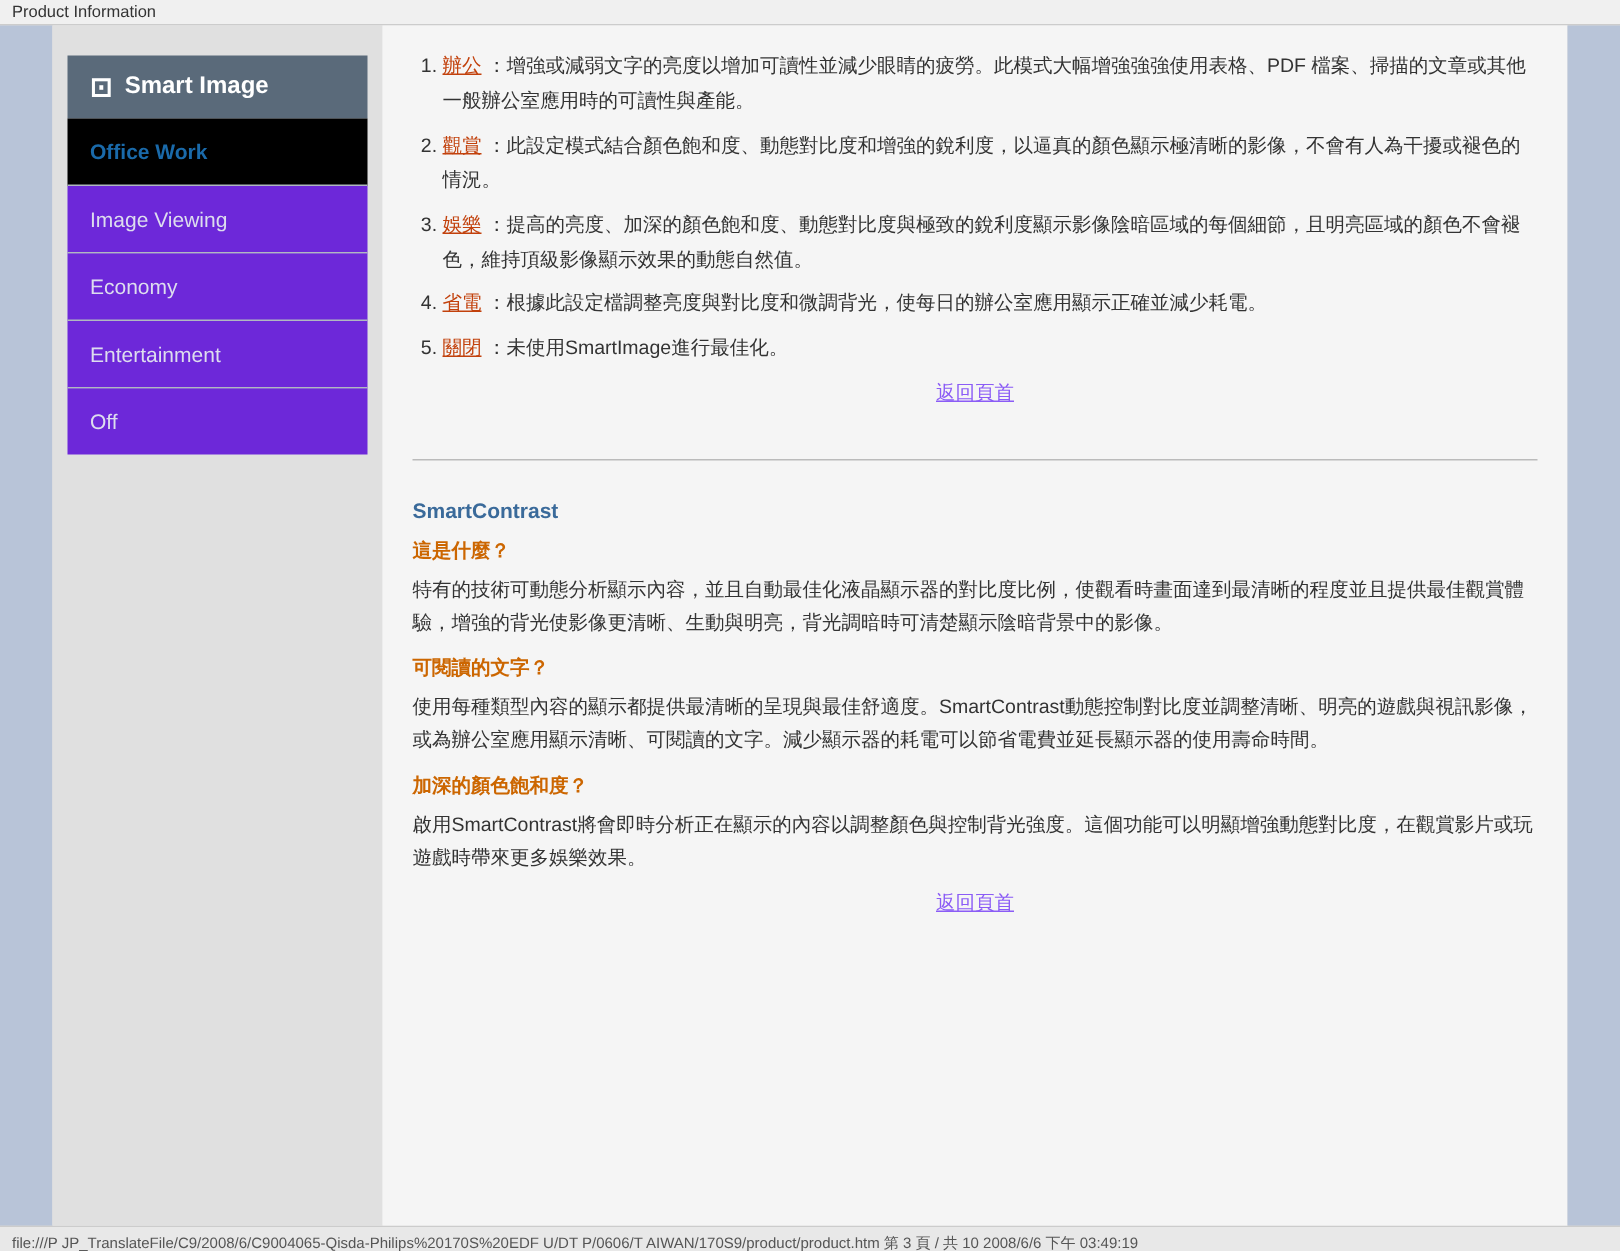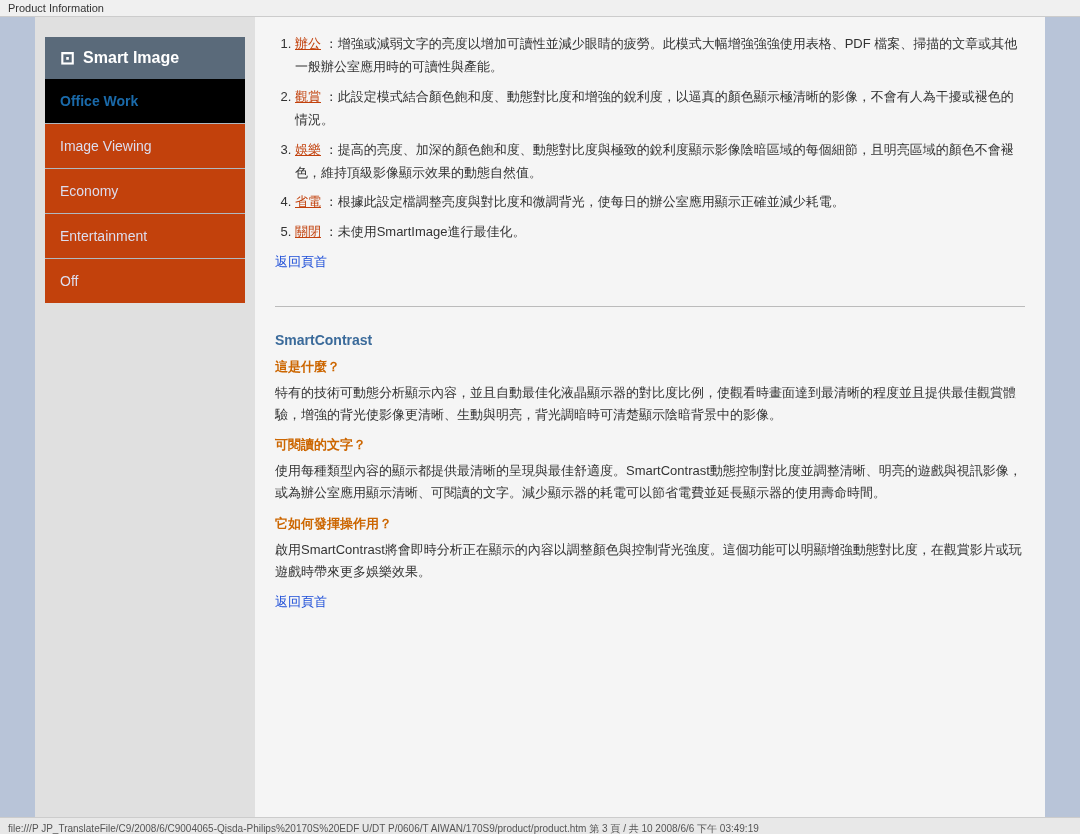--- a/index.html
+++ b/index.html
@@ -78,21 +78,21 @@
     .smart-image-header .monitor-icon {
       font-size: 18px;
     }
 
     .menu-item {
       display: block;
       padding: 14px 15px;
       color: #444;
       font-size: 14px;
       border-bottom: 1px solid #b0b8c0;
-      background: #c2410c;
+      background: #6d28d9;
       color: #dde;
       cursor: pointer;
     }
 
     .menu-item.active {
       background: #000000;
       color: #1a6aaa;
       font-weight: bold;
     }
 
@@ -118,23 +118,25 @@
     }
 
     .link-blue {
       color: #c2410c;
       text-decoration: underline;
       cursor: pointer;
       text-align: right;
     }
 
     .link-orange {
-      color: #1d4ed8;
+      color: #8b5cf6;
+      text-decoration: underline;
       cursor: pointer;
       display: block;
+      text-align: center;
       margin: 10px 0;
     }
 
     .divider {
       border: none;
       border-top: 1px solid #bbb;
       margin: 10px 0;
     }
 
     .section-title {
@@ -241,21 +243,21 @@
       <div class="content-section">
 
         <div class="section-title">SmartContrast</div>
 
         <div class="sub-title">這是什麼？</div>
         <p class="body-text">特有的技術可動態分析顯示內容，並且自動最佳化液晶顯示器的對比度比例，使觀看時畫面達到最清晰的程度並且提供最佳觀賞體驗，增強的背光使影像更清晰、生動與明亮，背光調暗時可清楚顯示陰暗背景中的影像。</p>
 
         <div class="sub-title">可閱讀的文字？</div>
         <p class="body-text">使用每種類型內容的顯示都提供最清晰的呈現與最佳舒適度。SmartContrast動態控制對比度並調整清晰、明亮的遊戲與視訊影像，或為辦公室應用顯示清晰、可閱讀的文字。減少顯示器的耗電可以節省電費並延長顯示器的使用壽命時間。</p>
 
-        <div class="sub-title">它如何發揮操作用？</div>
+        <div class="sub-title">加深的顏色飽和度？</div>
         <p class="body-text">啟用SmartContrast將會即時分析正在顯示的內容以調整顏色與控制背光強度。這個功能可以明顯增強動態對比度，在觀賞影片或玩遊戲時帶來更多娛樂效果。</p>
 
         <a class="link-orange">返回頁首</a>
 
       </div>
 
     </div>
 
   </div>
 

